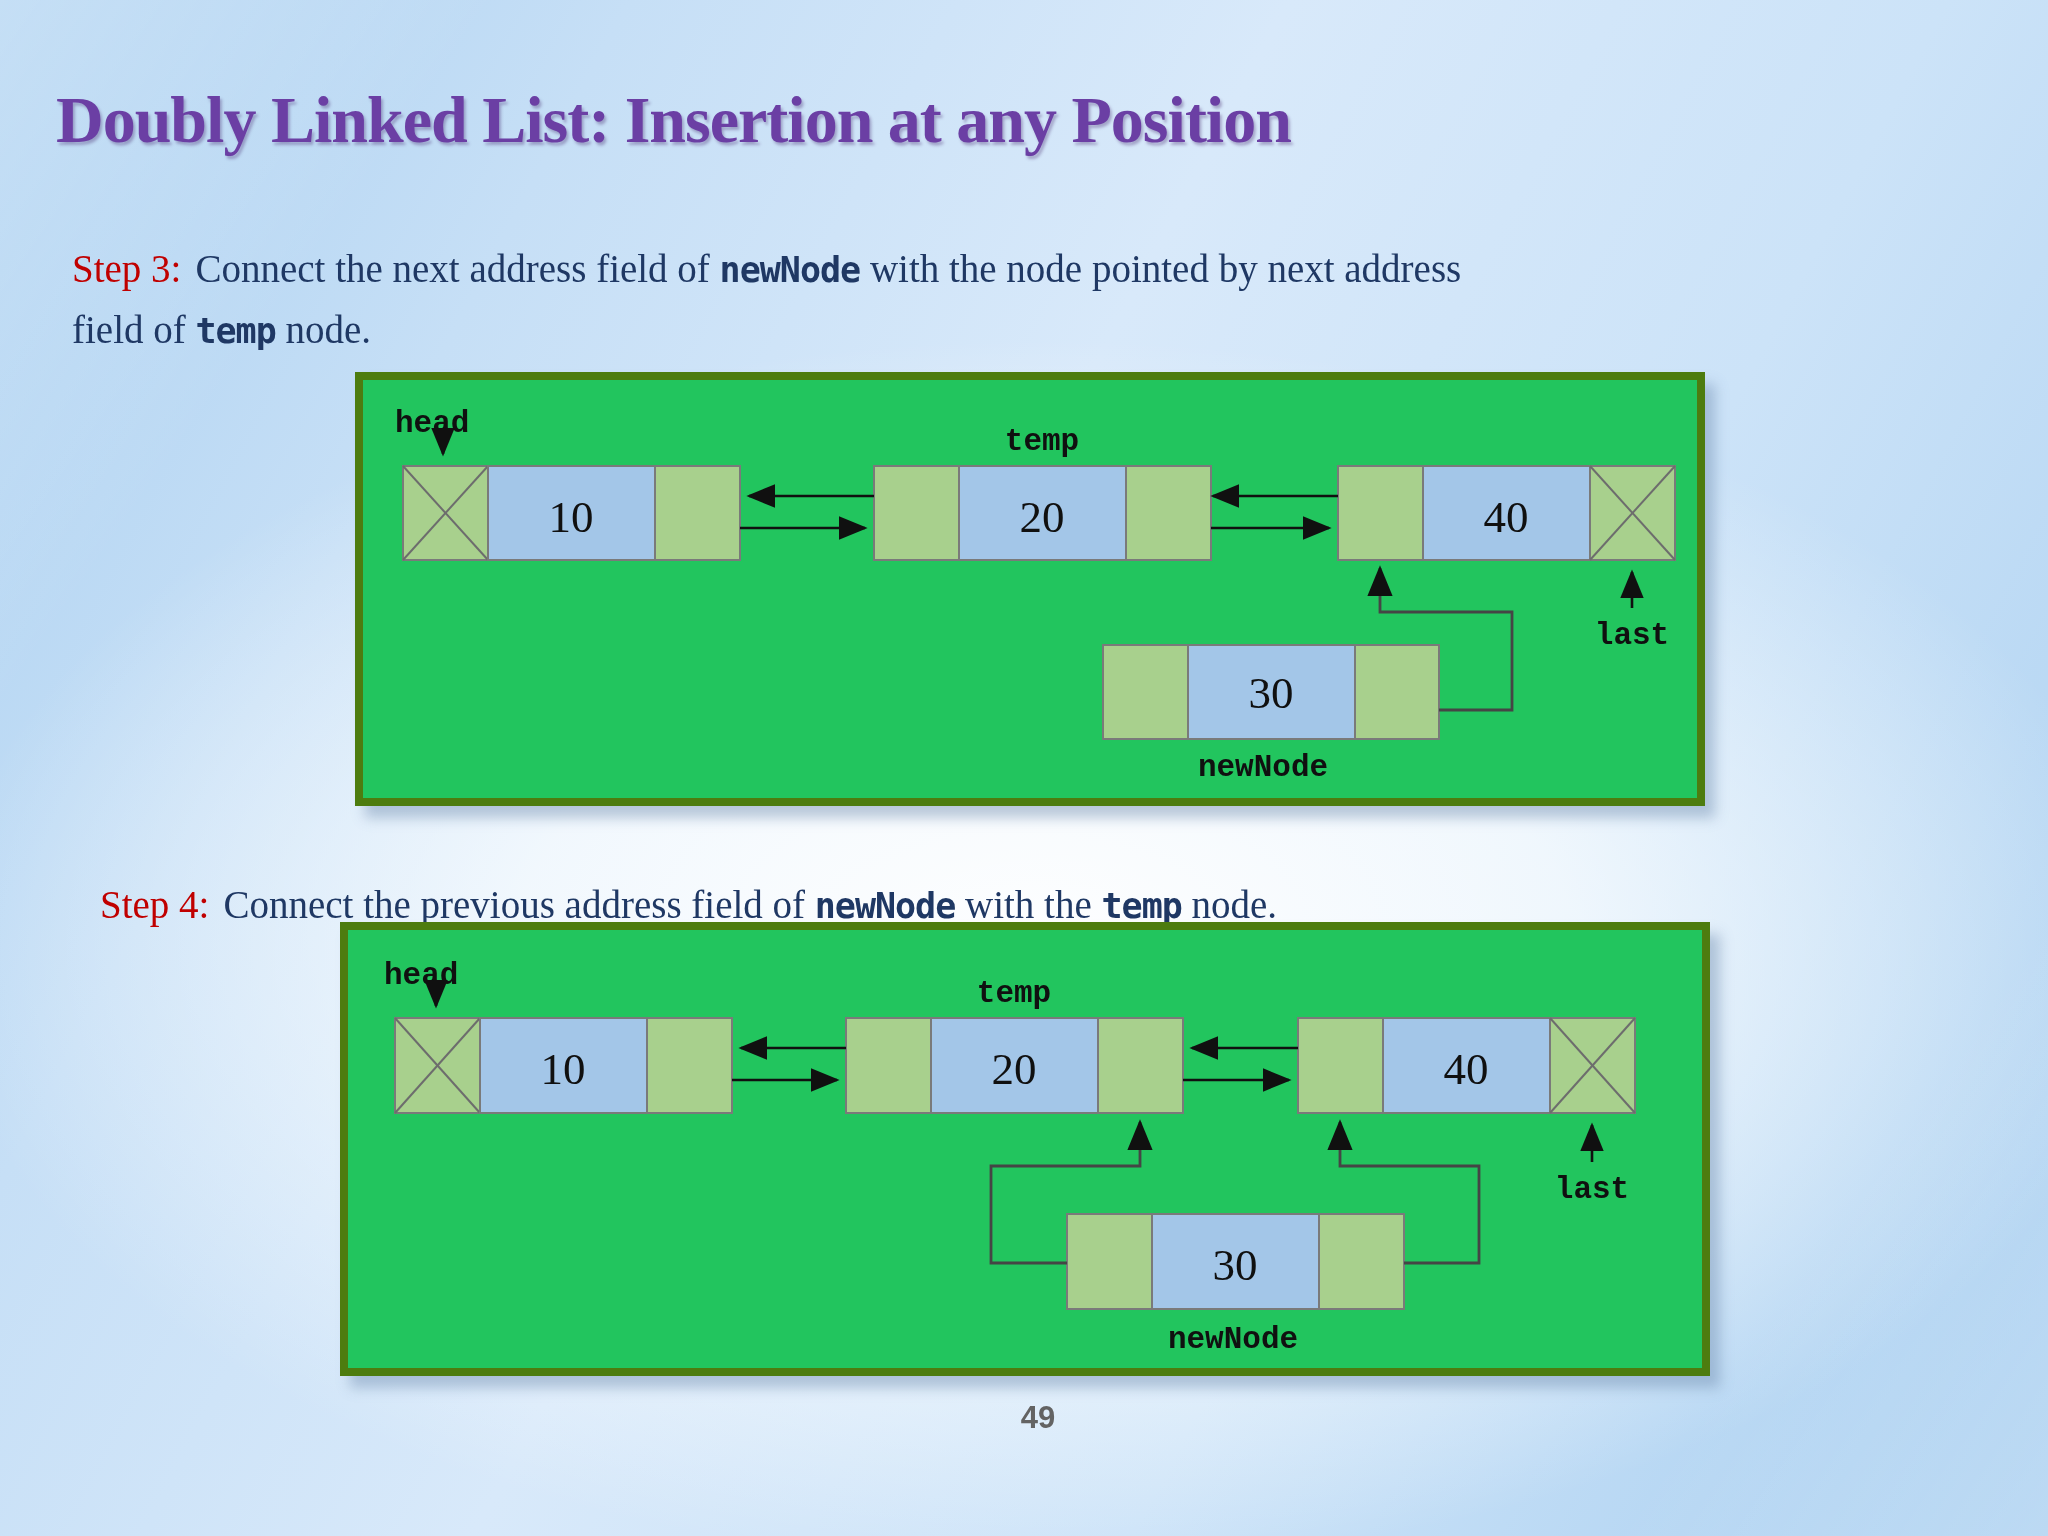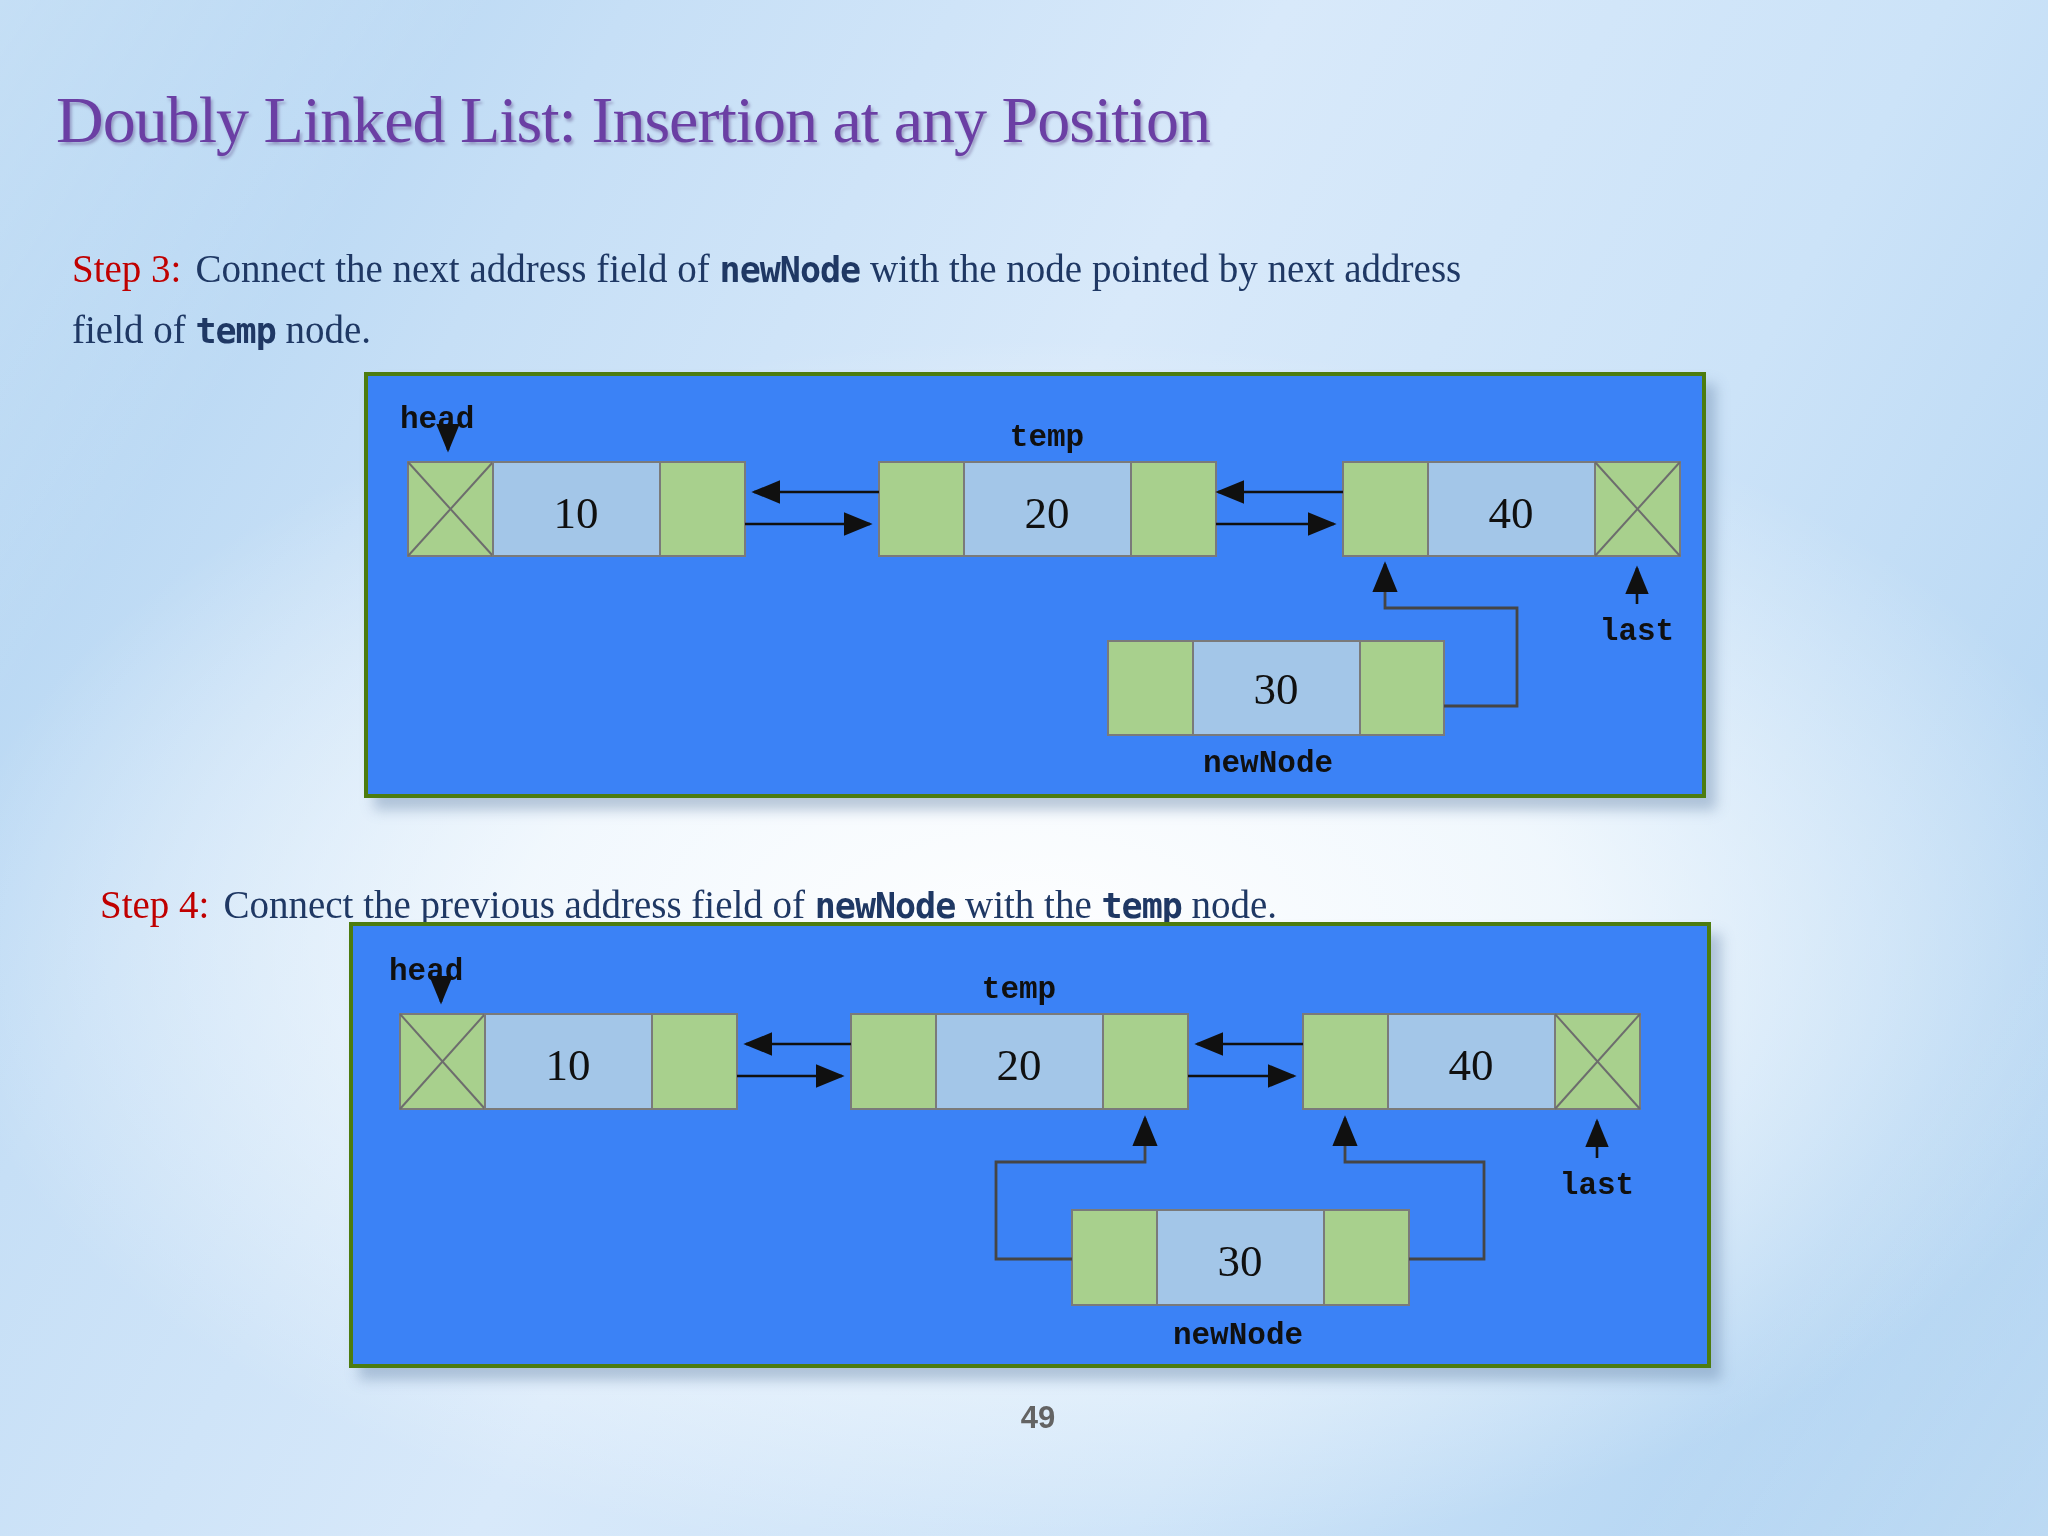--- a/index.html
+++ b/index.html
@@ -10,34 +10,33 @@
       radial-gradient(ellipse 54% 40% at 51% 62%, rgba(255,255,255,0.97) 0%, rgba(252,254,255,0.75) 48%, rgba(255,255,255,0) 100%),
       linear-gradient(118deg, #ACD1F1 0%, #C6DFF6 22%, #D8E9FA 45%, #CCE3F8 68%, #A9CFF0 100%);
   }
   .streak{
     position:absolute;left:0;top:0;width:100%;height:100%;pointer-events:none;
     background:linear-gradient(125deg, rgba(255,255,255,0.30) 0%, rgba(255,255,255,0) 16%),
                linear-gradient(305deg, rgba(255,255,255,0.22) 0%, rgba(255,255,255,0) 14%);
   }
   .title{
     position:absolute;left:56px;top:38px;width:1900px;
-    font-size:66px;font-weight:normal;color:#6B3FA4;letter-spacing:-1px;
+    font-size:66px;font-weight:bold;color:#6B3FA4;letter-spacing:-1px;
     text-shadow:2px 3px 3px rgba(70,40,110,0.35);
   }
   .step{
     position:absolute;font-size:39px;color:#1F3864;line-height:60px;white-space:nowrap;
   }
   #step3{left:72px;top:200px;}
   #step4{left:100px;top:836px;text-align:right;}
   .step-label{color:#C00000;margin-right:14px;}
   .code{font-family:"DejaVu Sans Mono",monospace;font-weight:bold;font-size:35px;letter-spacing:-1px;}
   .diagram{
-    position:absolute;background:#3b82f6;border:4px solid #4d7c0f;
+    position:absolute;background:#22c55e;border:8px solid #4d7c0f;
     box-shadow:10px 12px 12px rgba(110,140,175,0.45);
-    margin-left:9px;
   }
   #diagram1{left:355px;top:372px;width:1334px;height:418px;}
   #diagram2{left:340px;top:922px;width:1354px;height:438px;}
   .diagram svg{display:block;width:100%;height:100%;}
   .cell-g{fill:#A8D08D;stroke:#7a7a7a;stroke-width:2;}
   .cell-b{fill:#A3C6E8;stroke:#7a7a7a;stroke-width:2;}
   .xline{stroke:#6d6d6d;stroke-width:2;}
   .num{font-family:"Liberation Serif",serif;font-size:45px;fill:#101010;text-anchor:middle;}
   .lbl{font-family:"Liberation Mono",monospace;font-weight:bold;font-size:31px;fill:#101010;}
   .mid{text-anchor:middle;}

